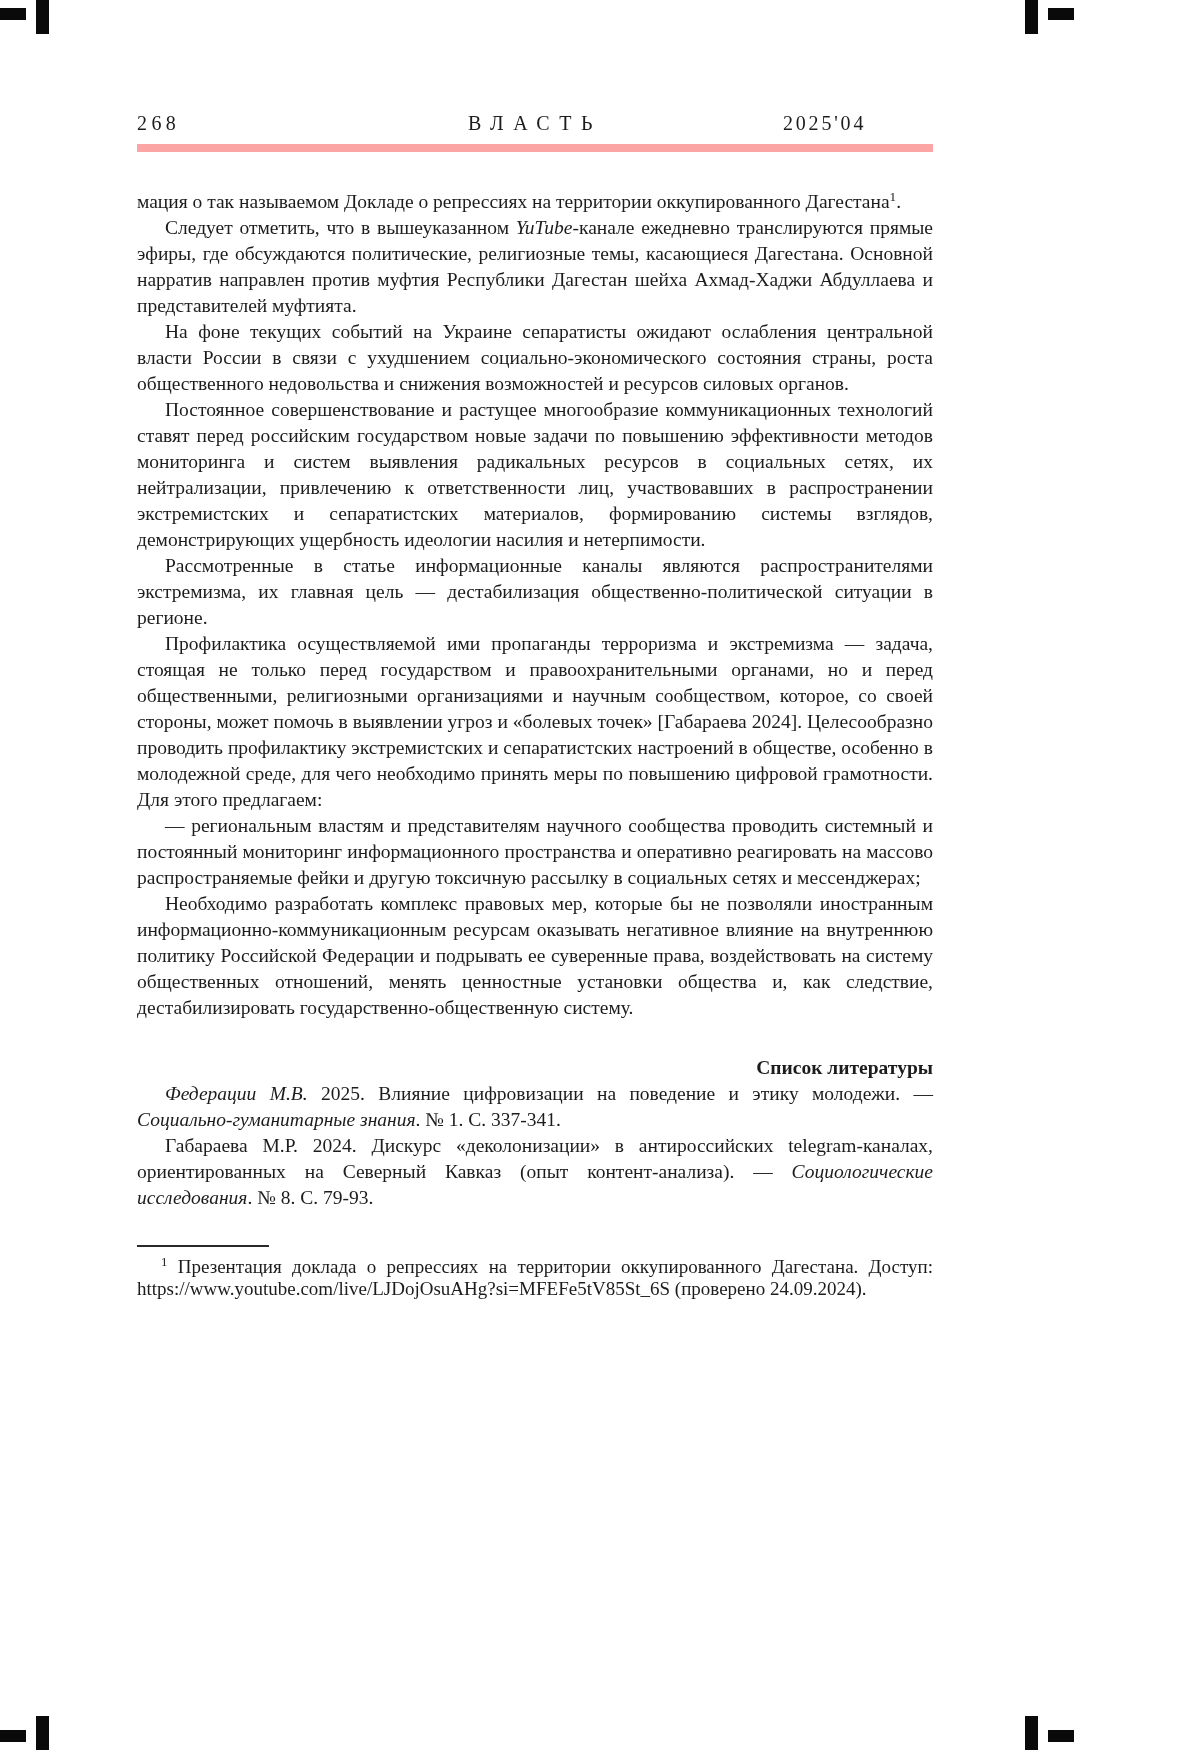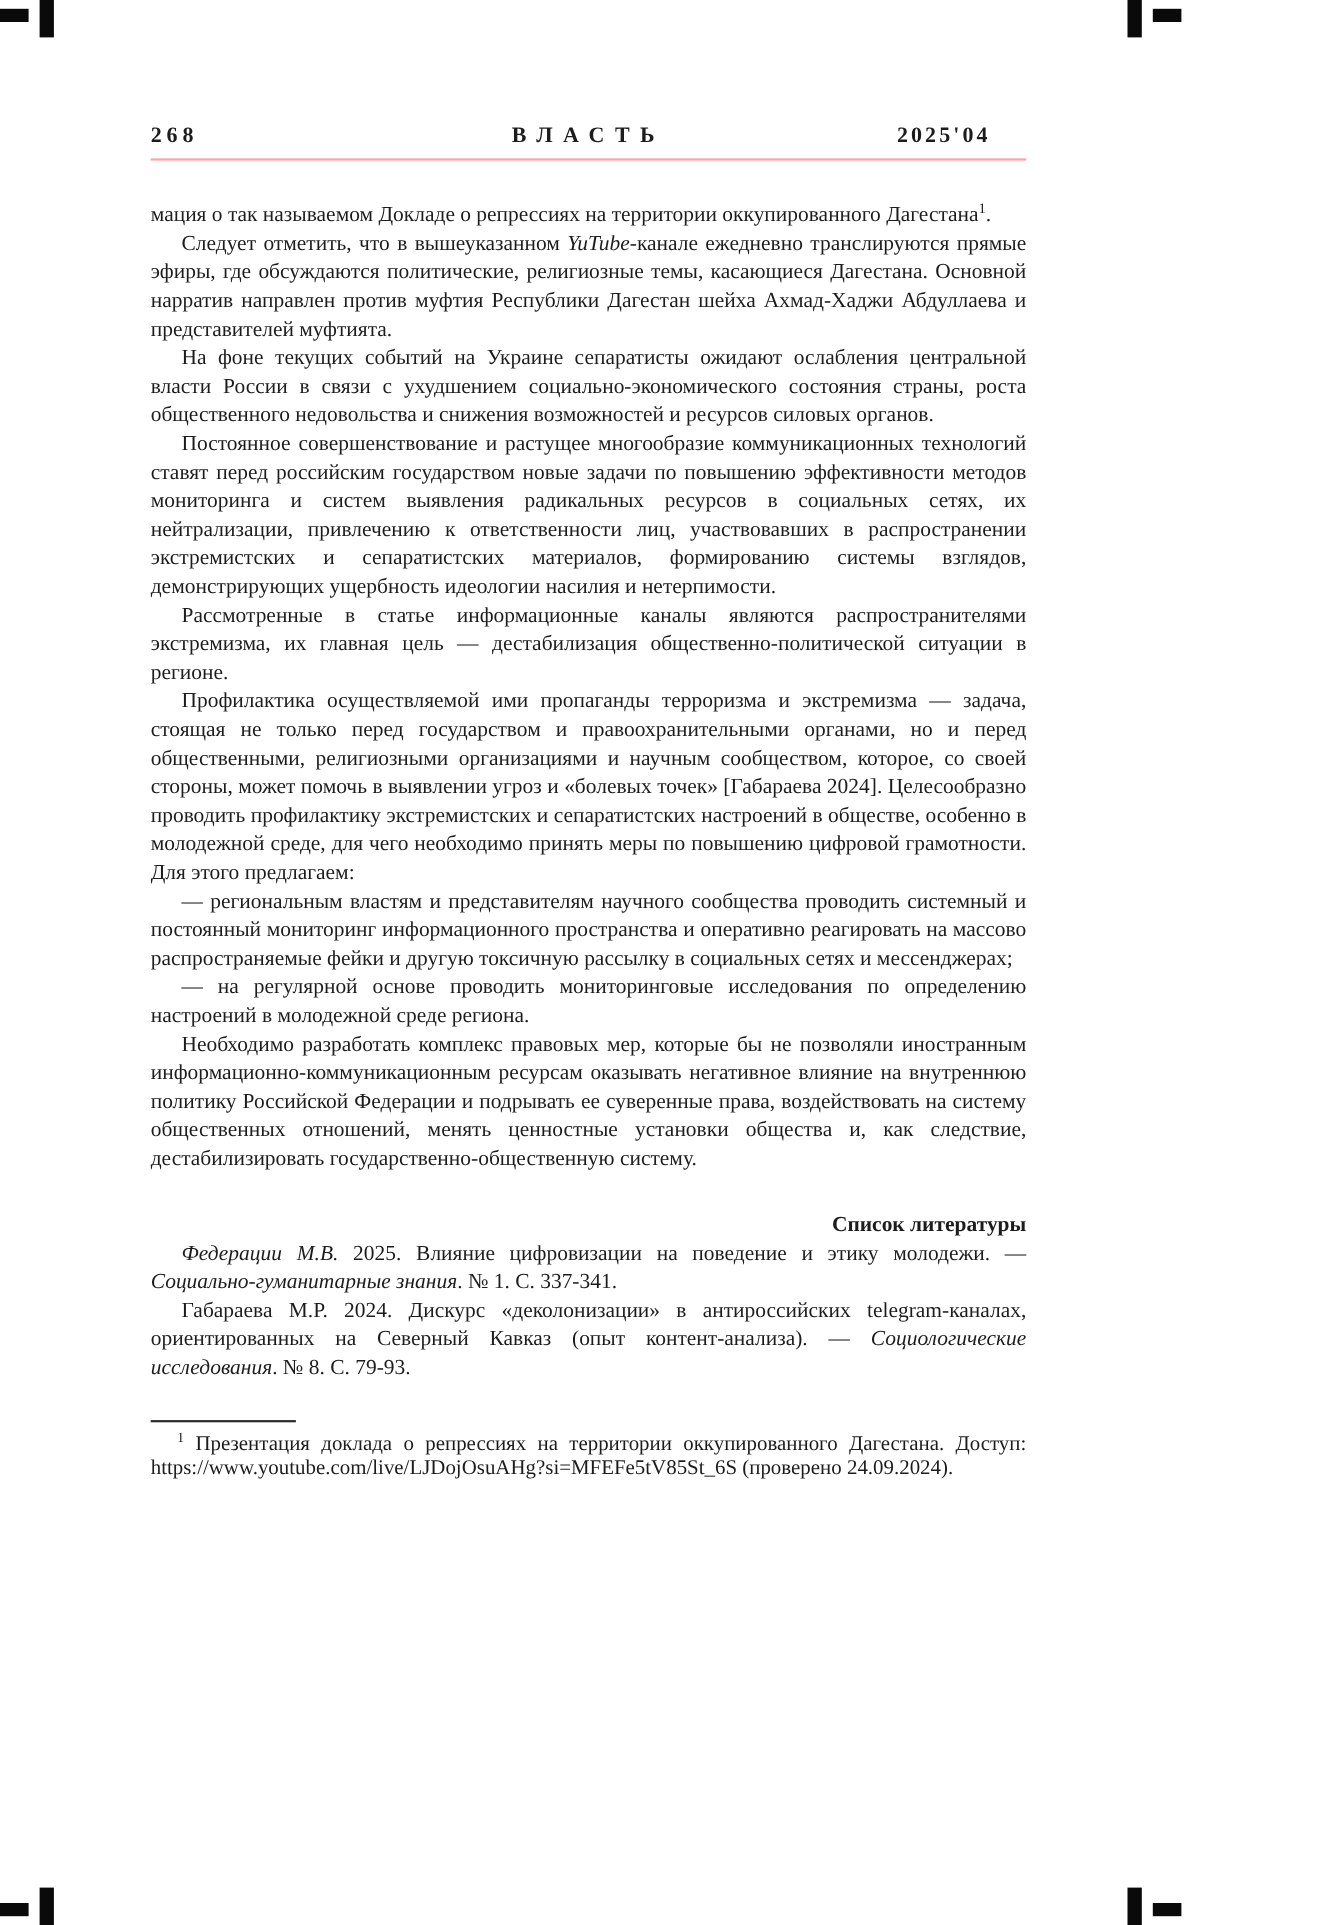--- a/index.html
+++ b/index.html
@@ -26,26 +26,25 @@
     position: absolute;
     left: 137px;
     top: 112px;
     width: 796px;
   }
   .page-header {
     display: flex;
     align-items: baseline;
     font-size: 20px;
     padding-bottom: 9px;
-    border-bottom: 2px solid #fca5a5;
-    font-weight: bold;
+    border-bottom: 8px solid #fca5a5;
   }
   .h-left  { width: 150px; letter-spacing: 0.22em; }
   .h-center{ flex: 1; text-align: center; letter-spacing: 0.48em; }
-  .h-right { width: 150px; text-align: center; letter-spacing: 0.14em; }
+  .h-right { width: 150px; text-align: left; letter-spacing: 0.14em; }
 
   .body-text {
     margin-top: 37px;
     font-size: 19.5px;
     line-height: 26px;
     text-align: justify;
   }
   .para { margin: 0; text-indent: 28px; }
   .para.no-indent { text-indent: 0; }
   .para sup, .footnote sup { font-size: 0.68em; line-height: 0; }
@@ -96,21 +95,20 @@
     </header>
 
     <main class="body-text">
       <p class="para no-indent"><span>мация о так называемом Докладе о репрессиях на территории оккупированного Дагестана</span><sup>1</sup><span>.</span></p>
       <p class="para"><span>Следует отметить, что в вышеуказанном </span><span style="font-style: italic;">YuTube</span><span>-канале ежедневно транслируются прямые эфиры, где обсуждаются политические, религиозные темы, касающиеся Дагестана. Основной нарратив направлен против муфтия Республики Дагестан шейха Ахмад-Хаджи Абдуллаева и представителей муфтията.</span></p>
       <p class="para"><span>На фоне текущих событий на Украине сепаратисты ожидают ослабления центральной власти России в связи с ухудшением социально-экономического состояния страны, роста общественного недовольства и снижения возможностей и ресурсов силовых органов.</span></p>
       <p class="para"><span>Постоянное совершенствование и растущее многообразие коммуникационных технологий ставят перед российским государством новые задачи по повышению эффективности методов мониторинга и систем выявления радикальных ресурсов в социальных сетях, их нейтрализации, привлечению к ответственности лиц, участвовавших в распространении экстремистских и сепаратистских материалов, формированию системы взглядов, демонстрирующих ущербность идеологии насилия и нетерпимости.</span></p>
       <p class="para"><span>Рассмотренные в статье информационные каналы являются распространителями экстремизма, их главная цель — дестабилизация общественно-политической ситуации в регионе.</span></p>
       <p class="para"><span>Профилактика осуществляемой ими пропаганды терроризма и экстремизма — задача, стоящая не только перед государством и правоохранительными органами, но и перед общественными, религиозными организациями и научным сообществом, которое, со своей стороны, может помочь в выявлении угроз и «болевых точек» [Габараева 2024]. Целесообразно проводить профилактику экстремистских и сепаратистских настроений в обществе, особенно в молодежной среде, для чего необходимо принять меры по повышению цифровой грамотности. Для этого предлагаем:</span></p>
       <p class="para"><span>— региональным властям и представителям научного сообщества проводить системный и постоянный мониторинг информационного пространства и оперативно реагировать на массово распространяемые фейки и другую токсичную рассылку в социальных сетях и мессенджерах;</span></p>
-      <p class="para"><span>— на регулярной основе проводить мониторинговые исследования по определению настроений в молодежной среде региона.</span></p>
       <p class="para"><span>Необходимо разработать комплекс правовых мер, которые бы не позволяли иностранным информационно-коммуникационным ресурсам оказывать негативное влияние на внутреннюю политику Российской Федерации и подрывать ее суверенные права, воздействовать на систему общественных отношений, менять ценностные установки общества и, как следствие, дестабилизировать государственно-общественную систему.</span></p>
 
       <h3 class="refs-heading">Список литературы</h3>
       <p class="para ref"><span style="font-style: italic;">Федерации М.В.</span><span> 2025. Влияние цифровизации на поведение и этику молодежи. — </span><span style="font-style: italic;">Социально-гуманитарные знания</span><span>. № 1. С. 337-341.</span></p>
       <p class="para ref"><span style="">Габараева М.Р.</span><span> 2024. Дискурс «деколонизации» в антироссийских telegram-каналах, ориентированных на Северный Кавказ (опыт контент-анализа). — </span><span style="font-style: italic;">Социологические исследования</span><span>. № 8. С. 79-93.</span></p>
 
       <div class="footnote-rule"></div>
       <p class="footnote"><sup>1</sup><span> Презентация доклада о репрессиях на территории оккупированного Дагестана. Доступ: https://www.youtube.com/live/LJDojOsuAHg?si=MFEFe5tV85St_6S (проверено 24.09.2024).</span></p>
     </main>
 

